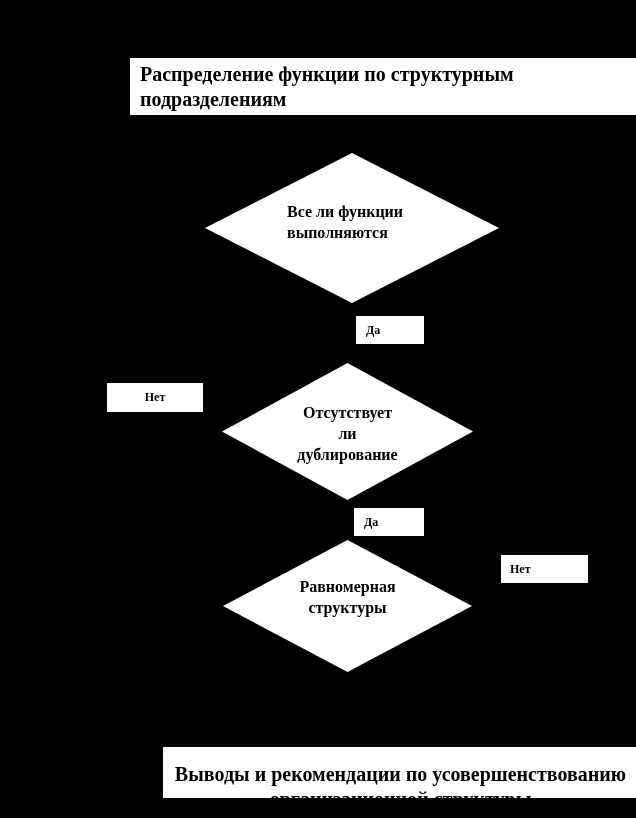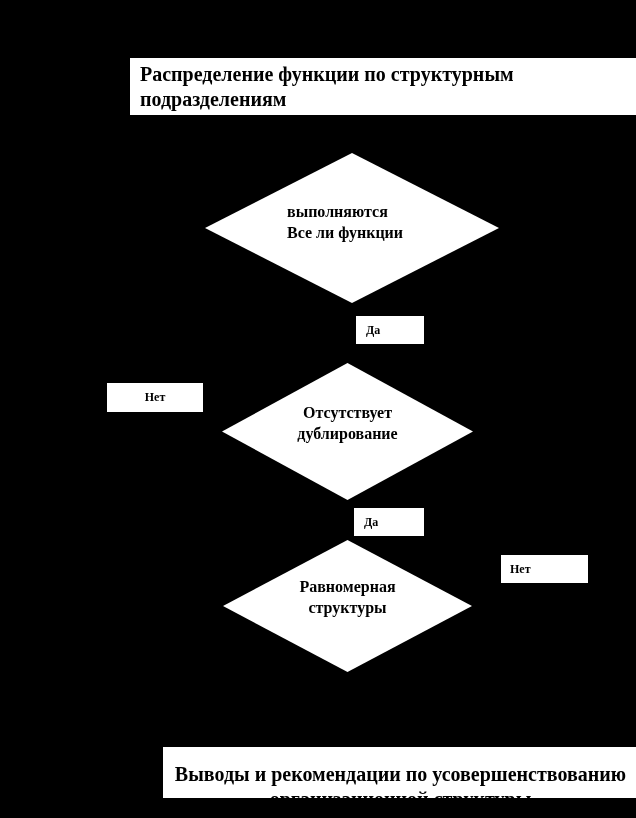--- a/index.html
+++ b/index.html
@@ -74,35 +74,36 @@
 
 <div class="canvas">
 
   <div class="shape rect-box title-box">
     <span class="line">Распределение функции по структурным подразделениям</span>
     <span class="line">организационной структуры</span>
   </div>
 
   <div class="shape diamond diamond-1"></div>
   <div class="diamond-text d1-text" style="left:287px; top:201px;">
+    <span class="line">Все ли функции</span>
     <span class="line">выполняются</span>
-    <span class="line">Все ли функции</span>
   </div>
 
   <div class="shape small-label yes-1">
     <span>Да</span>
   </div>
 
   <div class="shape small-label no-left">
     <span>Нет</span>
   </div>
 
   <div class="shape diamond diamond-2">
     <div class="diamond-text d2-text">
       <span class="line">Отсутствует</span>
+      <span class="line">ли</span>
       <span class="line">дублирование</span>
     </div>
   </div>
 
   <div class="shape small-label yes-2">
     <span>Да</span>
   </div>
 
   <div class="shape small-label no-right">
     <span>Нет</span>

